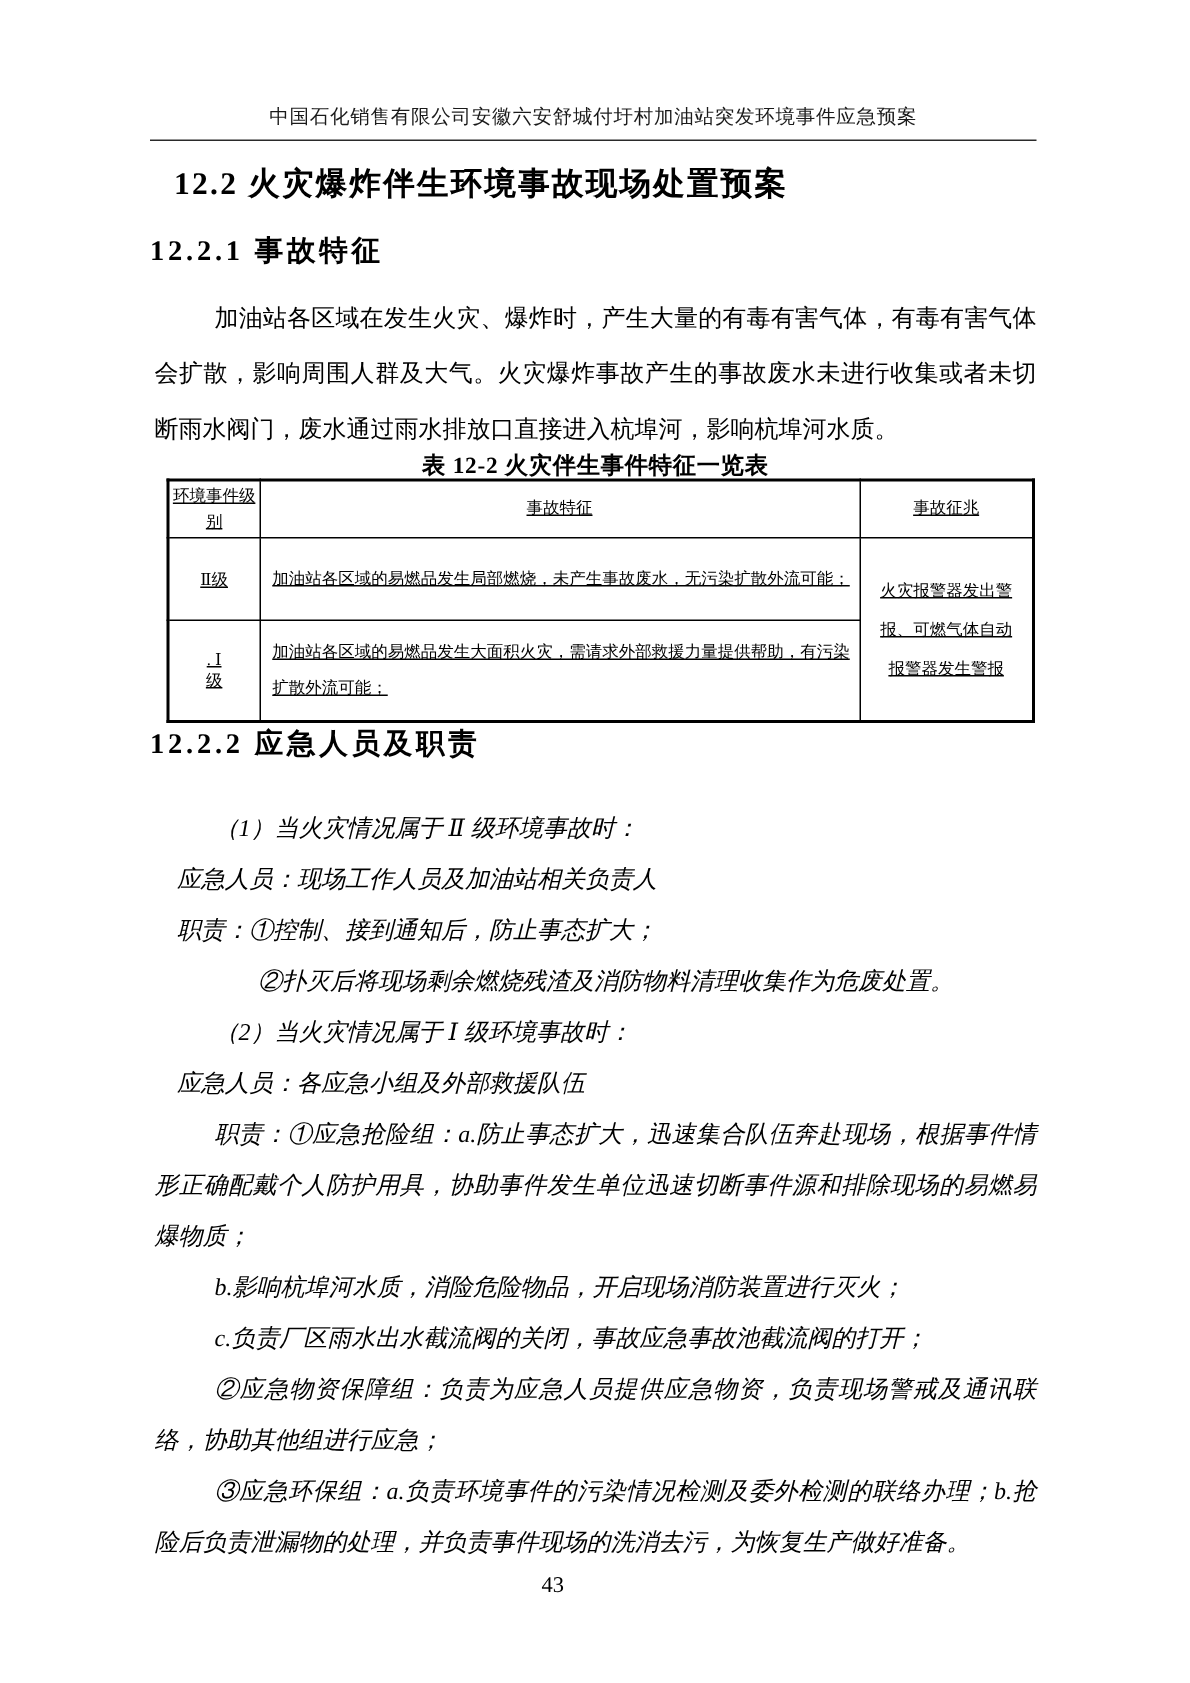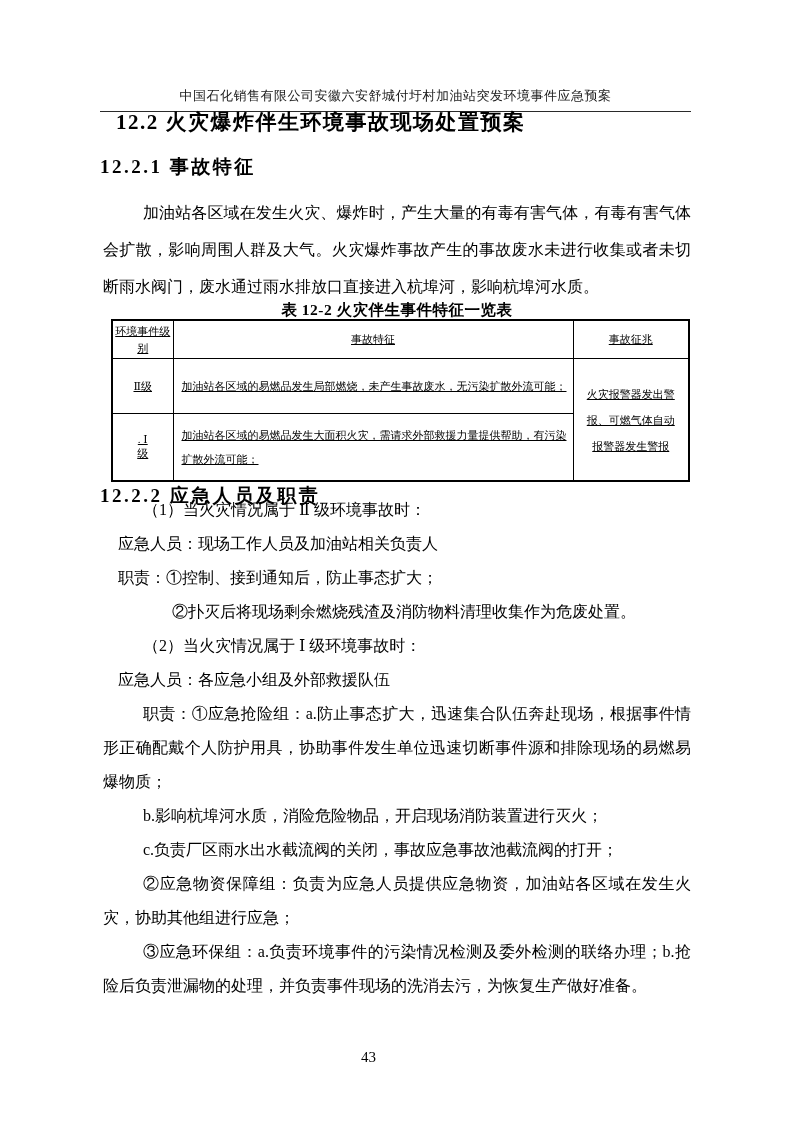--- a/index.html
+++ b/index.html
@@ -7,21 +7,21 @@
     position: relative;
     width: 793px;
     height: 1122px;
     background: #ffffff;
     color: #000;
     font-family: "Liberation Serif", "DejaVu Serif", serif;
     overflow: hidden;
   }
   .running-header {
     position: absolute;
-    top: 87px;
+    top: 69px;
     left: 100px;
     width: 591px;
     text-align: center;
     font-size: 13px;
     letter-spacing: 0.5px;
     color: #1a1a1a;
     padding-bottom: 6px;
     border-bottom: 1.5px solid #2a2a2a;
   }
   .doc-title {
@@ -96,26 +96,27 @@
   }
   td.sign-cell {
     text-align: center;
     padding: 2px 10px;
     line-height: 26px;
   }
   tr.row-2 { height: 55px; }
   tr.row-1 { height: 60px; }
   .s2-block {
     position: absolute;
-    top: 493px;
+    top: 536px;
     left: 103px;
     width: 588px;
     font-size: 16px;
     line-height: 34px;
     text-align: justify;
+    font-style: italic;
   }
   .line { text-align: justify; }
   .ind1 { padding-left: 15px; }
   .ind2 { padding-left: 40px; }
   .ind-deep { padding-left: 69px; }
   .para-ind { text-indent: 40px; }
   .page-number {
     position: absolute;
     top: 1049px;
     left: 0;
@@ -170,19 +171,19 @@
   <div class="s2-block">
     <div class="line ind2">（1）当火灾情况属于 Ⅱ 级环境事故时：</div>
     <div class="line ind1">应急人员：现场工作人员及加油站相关负责人</div>
     <div class="line ind1">职责：①控制、接到通知后，防止事态扩大；</div>
     <div class="line ind-deep">②扑灭后将现场剩余燃烧残渣及消防物料清理收集作为危废处置。</div>
     <div class="line ind2">（2）当火灾情况属于 Ⅰ 级环境事故时：</div>
     <div class="line ind1">应急人员：各应急小组及外部救援队伍</div>
     <div class="line para-ind">职责：①应急抢险组：a.防止事态扩大，迅速集合队伍奔赴现场，根据事件情形正确配戴个人防护用具，协助事件发生单位迅速切断事件源和排除现场的易燃易爆物质；</div>
     <div class="line ind2">b.影响杭埠河水质，消险危险物品，开启现场消防装置进行灭火；</div>
     <div class="line ind2">c.负责厂区雨水出水截流阀的关闭，事故应急事故池截流阀的打开；</div>
-    <div class="line para-ind">②应急物资保障组：负责为应急人员提供应急物资，加油站各区域在发生火灾，协助其他组进行应急；</div>
+    <div class="line para-ind">②应急物资保障组：负责为应急人员提供应急物资，负责现场警戒及通讯联络，协助其他组进行应急；</div>
     <div class="line para-ind">③应急环保组：a.负责环境事件的污染情况检测及委外检测的联络办理；b.抢险后负责泄漏物的处理，并负责事件现场的洗消去污，为恢复生产做好准备。</div>
   </div>
 
   <div class="page-number">43</div>
 
 </div>
 
 </body></html>

